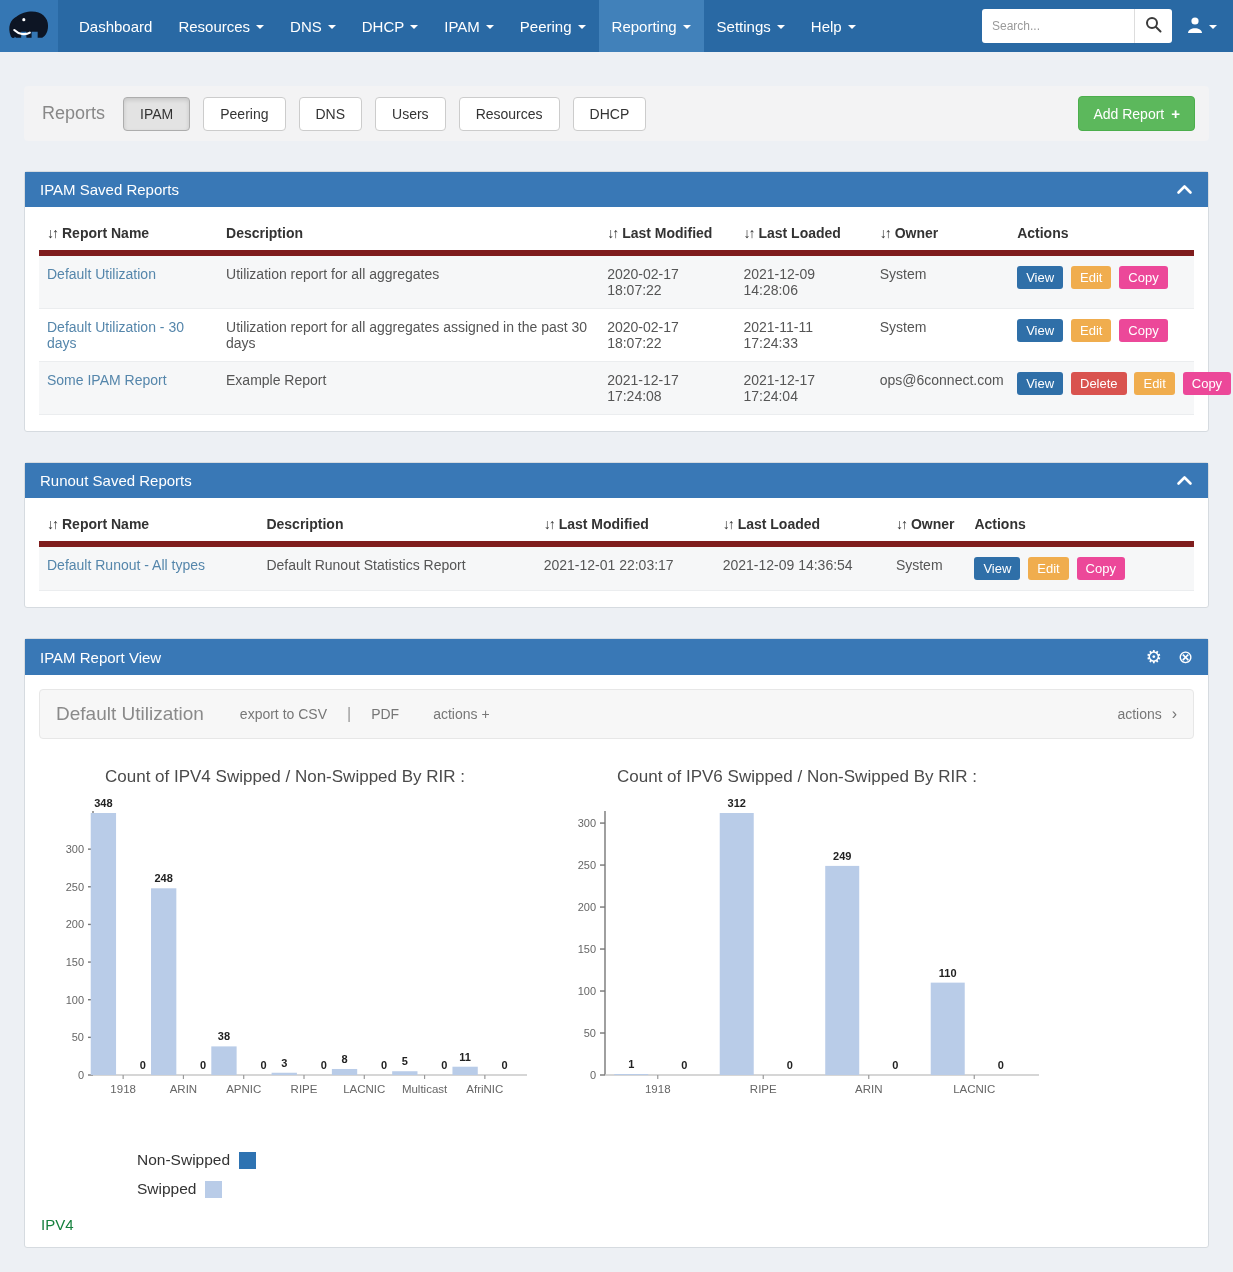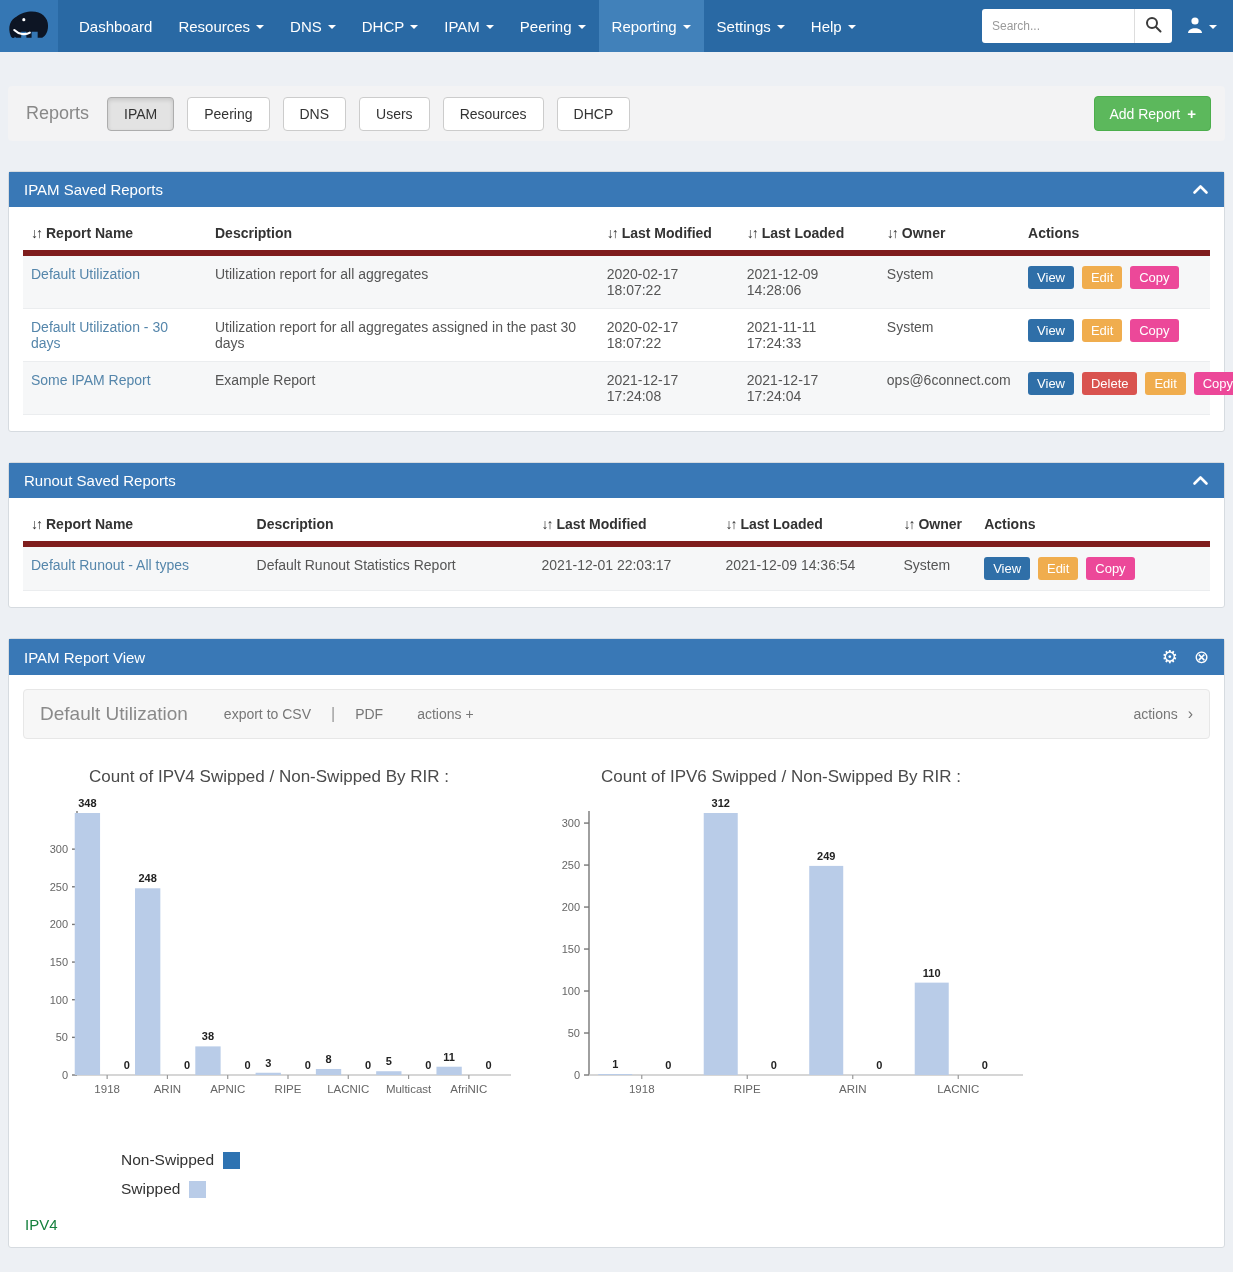--- a/index.html
+++ b/index.html
@@ -12,21 +12,21 @@
   .nav-item { display:flex; align-items:center; gap:6px; padding:0 13px; color:#fff; font-size:15px; cursor:pointer; white-space:nowrap; }
   .nav-item.active { background:#4181ba; }
   .caret { width:0; height:0; border-left:4px solid transparent; border-right:4px solid transparent; border-top:4px solid #fff; display:inline-block; margin-top:2px; }
   .nav-right { margin-left:auto; display:flex; align-items:center; gap:12px; }
   .search-group { display:flex; border-radius:3px; overflow:hidden; }
   .search-input { width:152px; height:34px; border:none; padding:0 10px; font-size:12px; outline:none; color:#333; }
   .search-input::placeholder { color:#9a9a9a; }
   .search-btn { width:38px; height:34px; background:#fff; border:none; border-left:1px solid #ddd; cursor:pointer; display:flex; align-items:center; justify-content:center; }
   .user-menu { display:flex; align-items:center; gap:5px; cursor:pointer; padding:4px 2px; }
 
-  .container { padding:0 8px; }
+  .container { padding:0 24px; }
 
   
   .reports-bar { margin-top:34px; background:#f3f3f4; border-radius:4px; display:flex; align-items:center; padding:10px 14px; }
   .reports-title { font-size:18px; color:#888; margin:0 18px 0 4px; }
   .tab-btn { background:#fff; border:1px solid #ccc; border-radius:4px; padding:8px 16px; font-size:14px; color:#333; margin-right:13px; cursor:pointer; font-family:inherit; }
   .tab-btn.active { background:#e3e3e3; border-color:#adadad; box-shadow:inset 0 2px 4px rgba(0,0,0,.13); }
   .add-btn { margin-left:auto; background:#5cb85c; border:1px solid #4cae4c; color:#fff; font-size:14px; padding:8px 14px; border-radius:4px; cursor:pointer; font-family:inherit; display:flex; align-items:center; gap:7px; }
   .plus-glyph { font-weight:bold; font-size:15px; }
 
   

